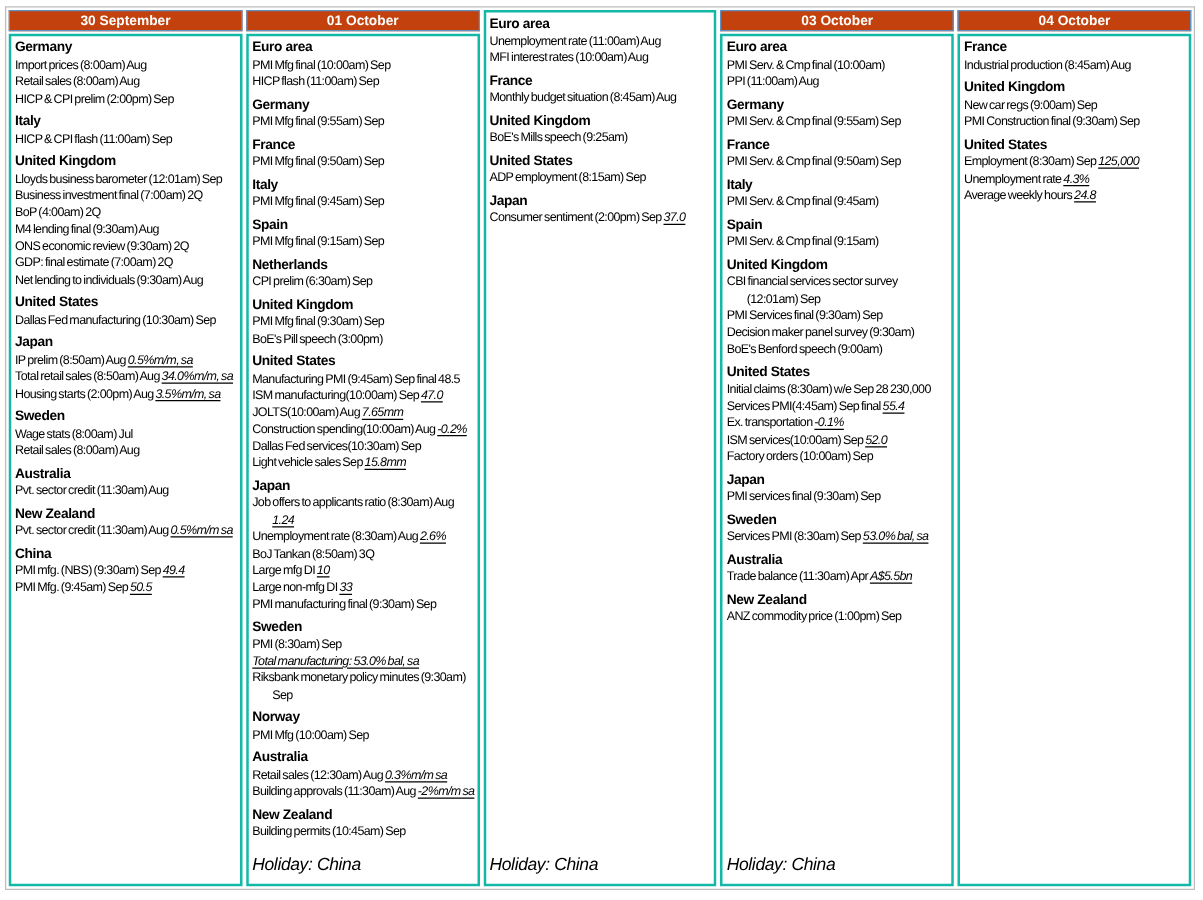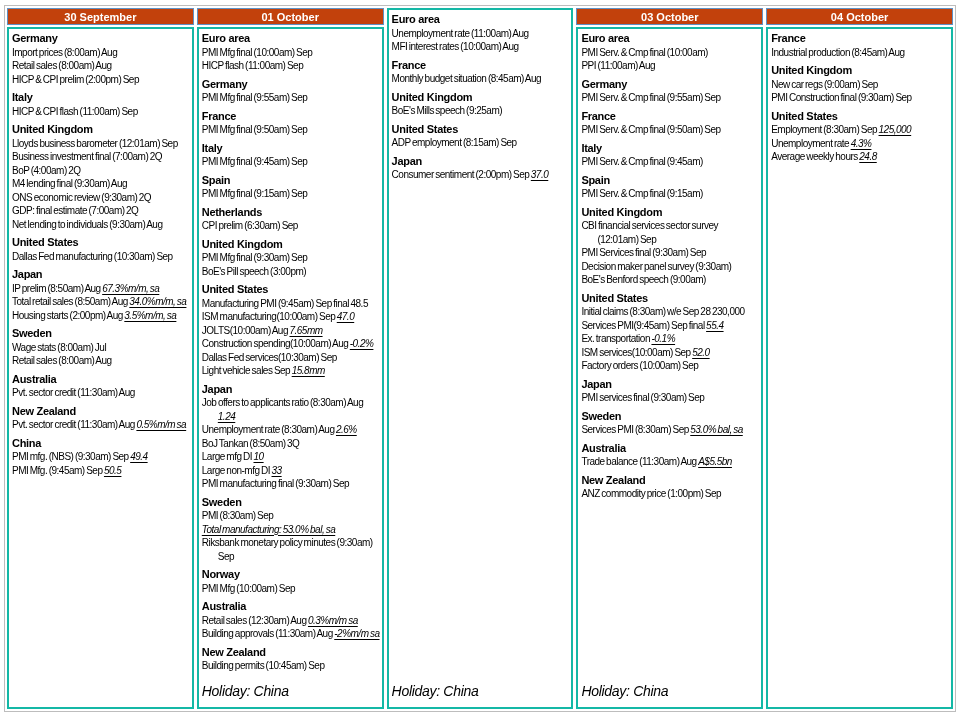--- a/index.html
+++ b/index.html
@@ -64,21 +64,21 @@
           <div class="event"><span>ONS economic review (9:30am) 2Q</span></div>
           <div class="event"><span>GDP: final estimate (7:00am) 2Q</span></div>
           <div class="event"><span>Net lending to individuals (9:30am) Aug</span></div>
         </div>
         <div class="section">
           <div class="country">United States</div>
           <div class="event"><span>Dallas Fed manufacturing (10:30am) Sep</span></div>
         </div>
         <div class="section">
           <div class="country">Japan</div>
-          <div class="event"><span>IP prelim (8:50am) Aug </span><span class="u">67.3%m/m, sa</span></div>
+          <div class="event"><span>IP prelim (8:50am) Aug </span><span class="u">0.5%m/m, sa</span></div>
           <div class="event"><span>Total retail sales (8:50am) Aug </span><span class="u">34.0%m/m, sa</span></div>
           <div class="event"><span>Housing starts (2:00pm) Aug </span><span class="u">3.5%m/m, sa</span></div>
         </div>
         <div class="section">
           <div class="country">Sweden</div>
           <div class="event"><span>Wage stats (8:00am) Jul</span></div>
           <div class="event"><span>Retail sales (8:00am) Aug</span></div>
         </div>
         <div class="section">
           <div class="country">Australia</div>
@@ -221,36 +221,36 @@
         <div class="section">
           <div class="country">United Kingdom</div>
           <div class="event"><span>CBI financial services sector survey (12:01am) Sep</span></div>
           <div class="event"><span>PMI Services final (9:30am) Sep</span></div>
           <div class="event"><span>Decision maker panel survey (9:30am)</span></div>
           <div class="event"><span>BoE's Benford speech (9:00am)</span></div>
         </div>
         <div class="section">
           <div class="country">United States</div>
           <div class="event"><span>Initial claims (8:30am) w/e Sep 28 230,000</span></div>
-          <div class="event"><span>Services PMI(9:45am) Sep final </span><span class="u">55.4</span></div>
+          <div class="event"><span>Services PMI(4:45am) Sep final </span><span class="u">55.4</span></div>
           <div class="event"><span>Ex. transportation </span><span class="u">-0.1%</span></div>
           <div class="event"><span>ISM services(10:00am) Sep </span><span class="u">52.0</span></div>
           <div class="event"><span>Factory orders (10:00am) Sep</span></div>
         </div>
         <div class="section">
           <div class="country">Japan</div>
           <div class="event"><span>PMI services final (9:30am) Sep</span></div>
         </div>
         <div class="section">
           <div class="country">Sweden</div>
           <div class="event"><span>Services PMI (8:30am) Sep </span><span class="u">53.0%  bal, sa</span></div>
         </div>
         <div class="section">
           <div class="country">Australia</div>
-          <div class="event"><span>Trade balance (11:30am) Aug </span><span class="u">A$5.5bn</span></div>
+          <div class="event"><span>Trade balance (11:30am) Apr </span><span class="u">A$5.5bn</span></div>
         </div>
         <div class="section">
           <div class="country">New Zealand</div>
           <div class="event"><span>ANZ commodity price (1:00pm) Sep</span></div>
         </div>
         <div class="holiday">Holiday: China</div>
       </div>
     </div>
     <div class="col">
       <div class="col-header">04 October</div>

